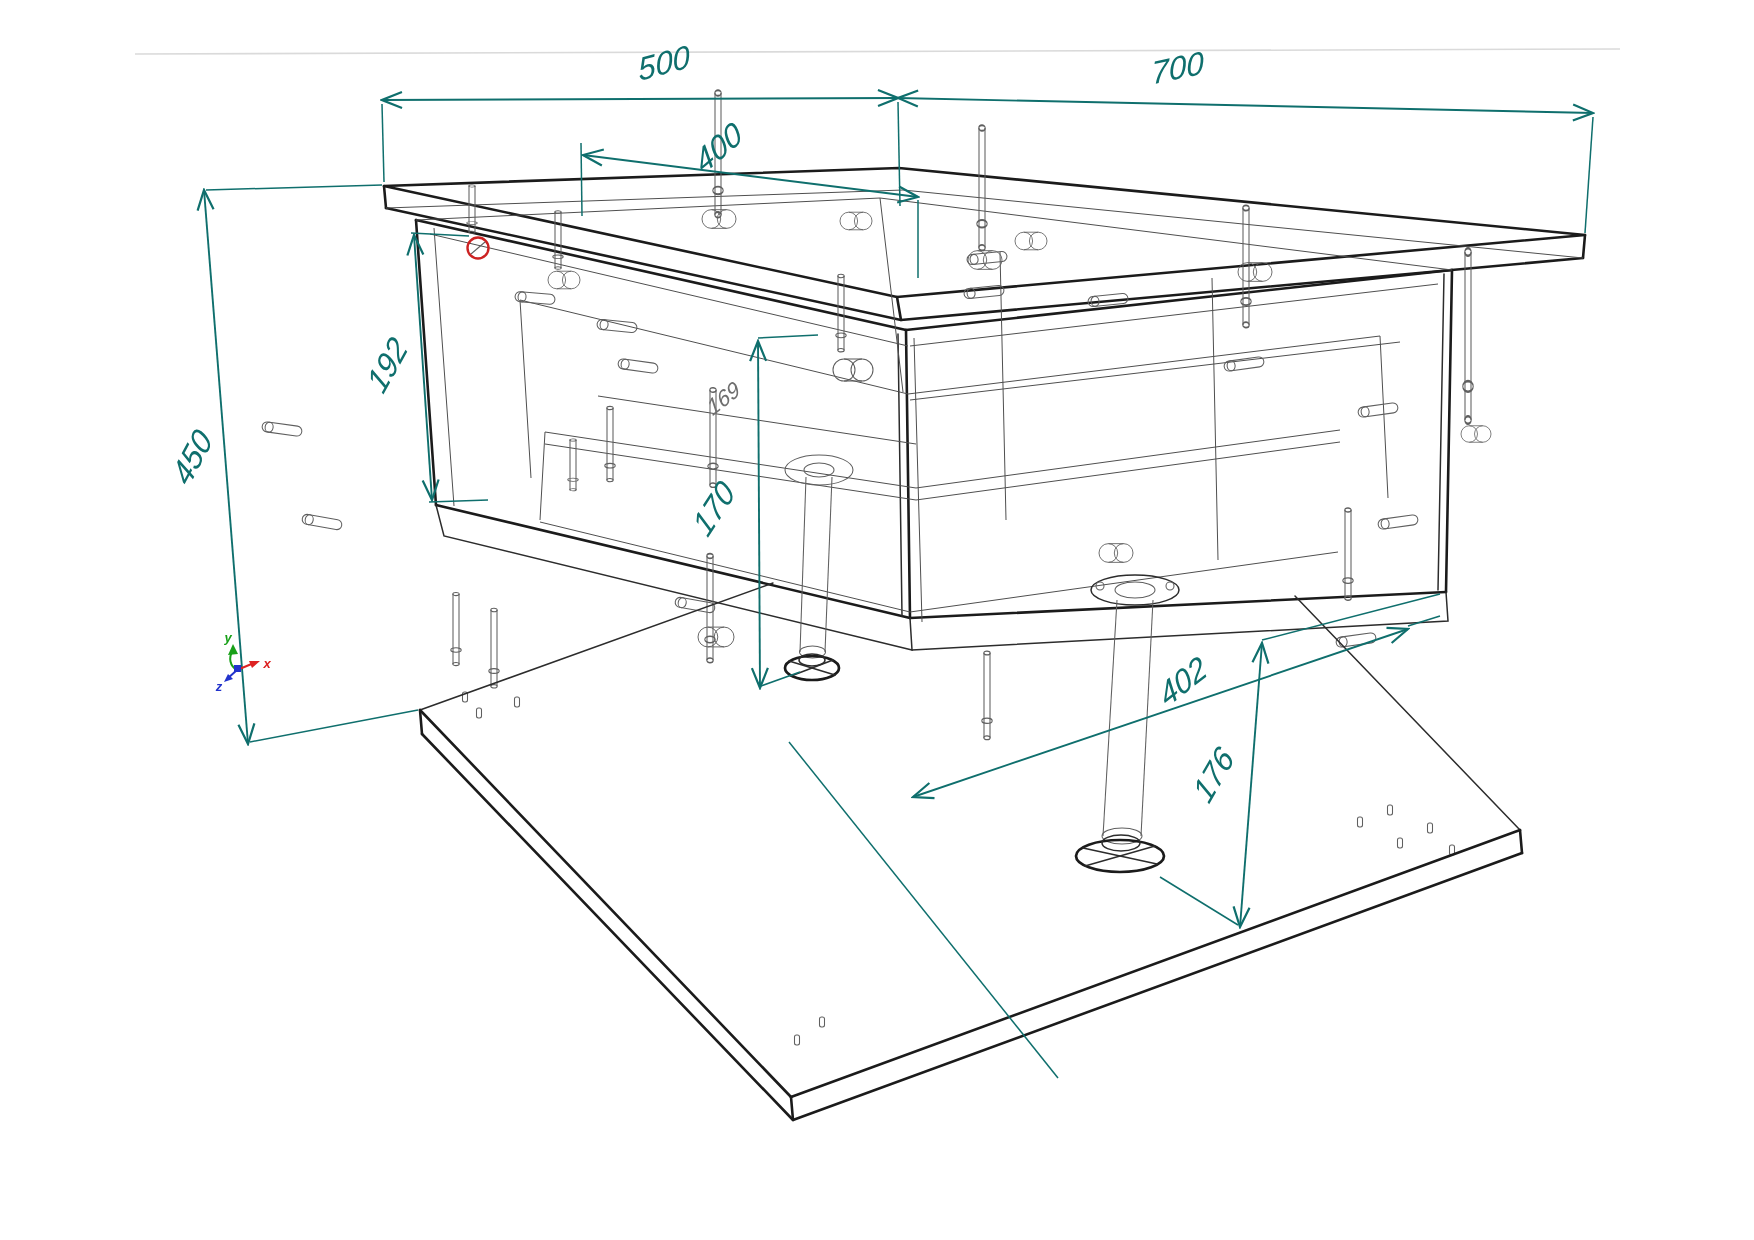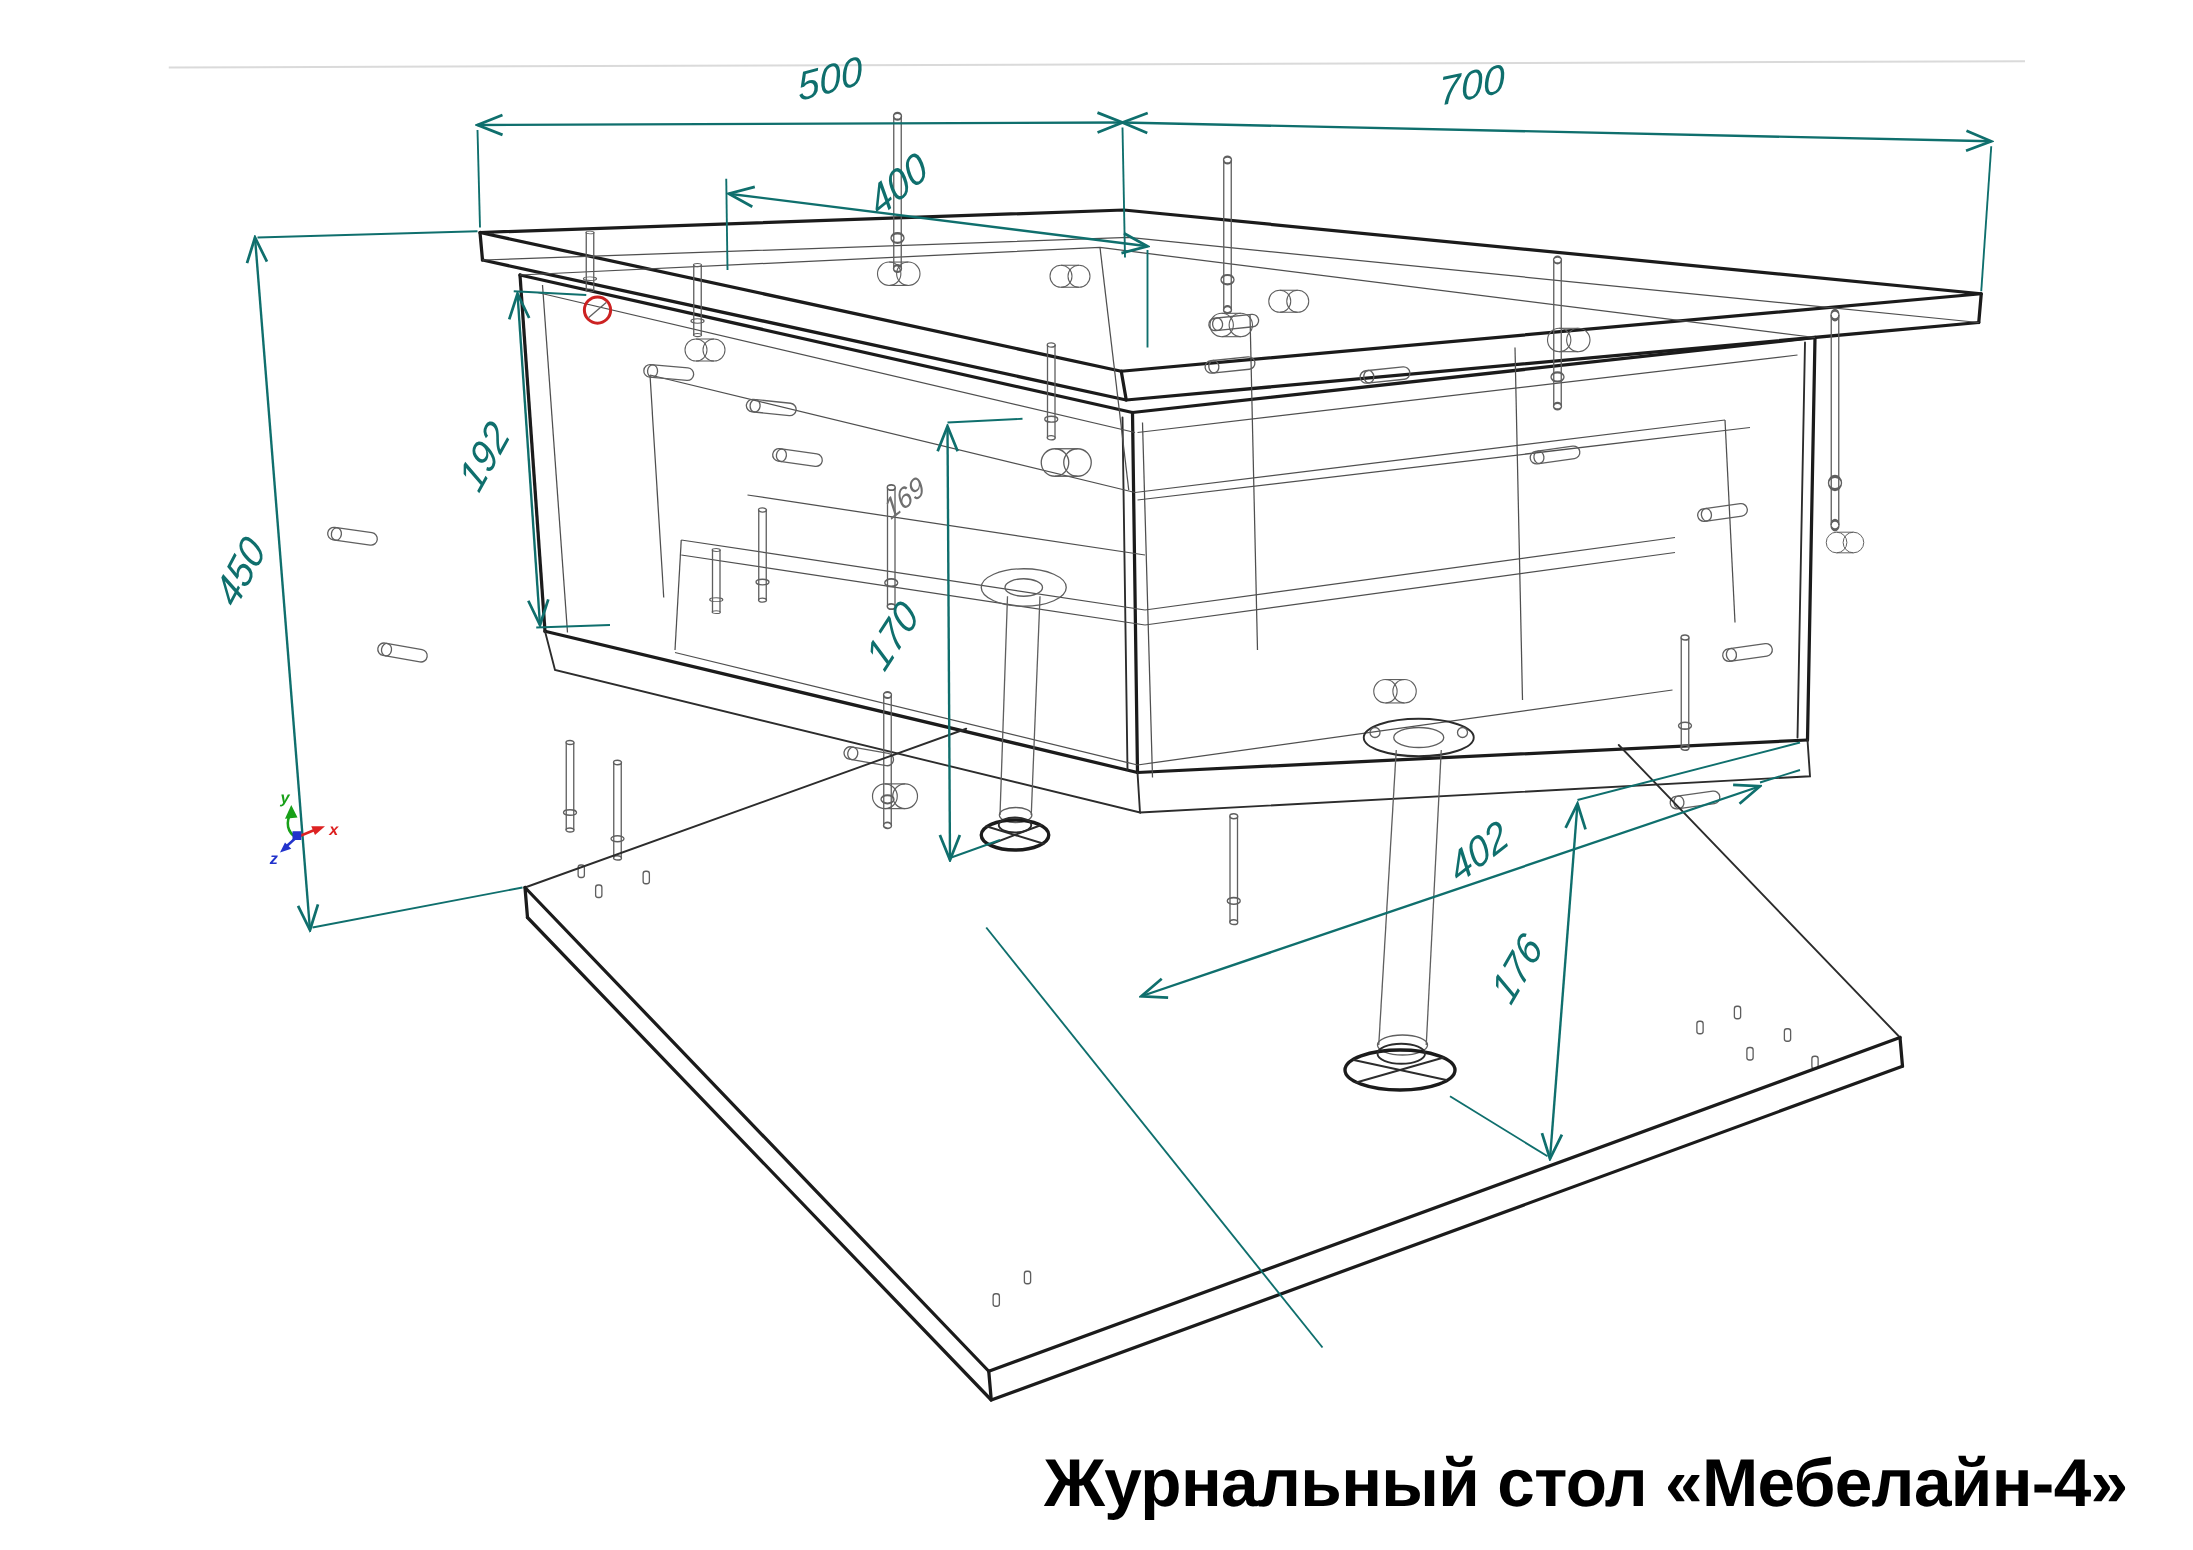--- a/index.html
+++ b/index.html
@@ -254,14 +254,13 @@
     <path d="M237,670 C230,666 228,658 233,650" stroke="#18a018" stroke-width="2" fill="none"></path>
     <polygon points="233,644 228,655 238,654" fill="#18a018"></polygon>
     <text class="axtext" x="228" y="642" fill="#18a018">y</text>
     <rect x="234" y="665" width="7" height="7" fill="#2233cc"></rect>
     <line x1="237" y1="670" x2="227" y2="679" stroke="#2233cc" stroke-width="2"></line>
     <polygon points="224,682 233,679 228,674" fill="#2233cc"></polygon>
     <text class="axtext" x="219" y="691" fill="#2233cc" font-size="10">z</text>
   </g>
 </svg>
 
-<div id="drawing-title">Журнальный стол «Мебелайн-4»</div>
 </div>
 
 </body></html>

